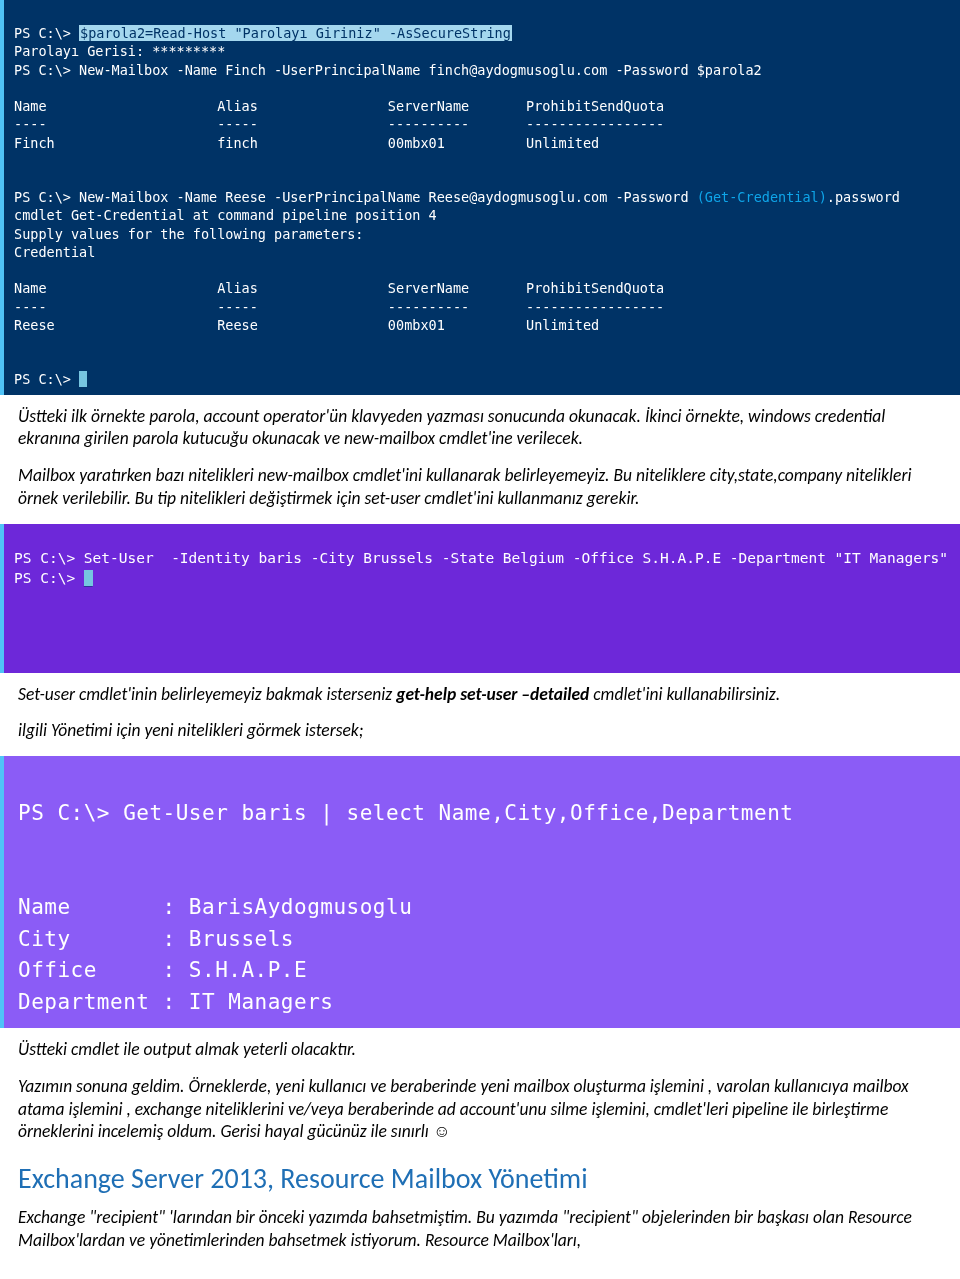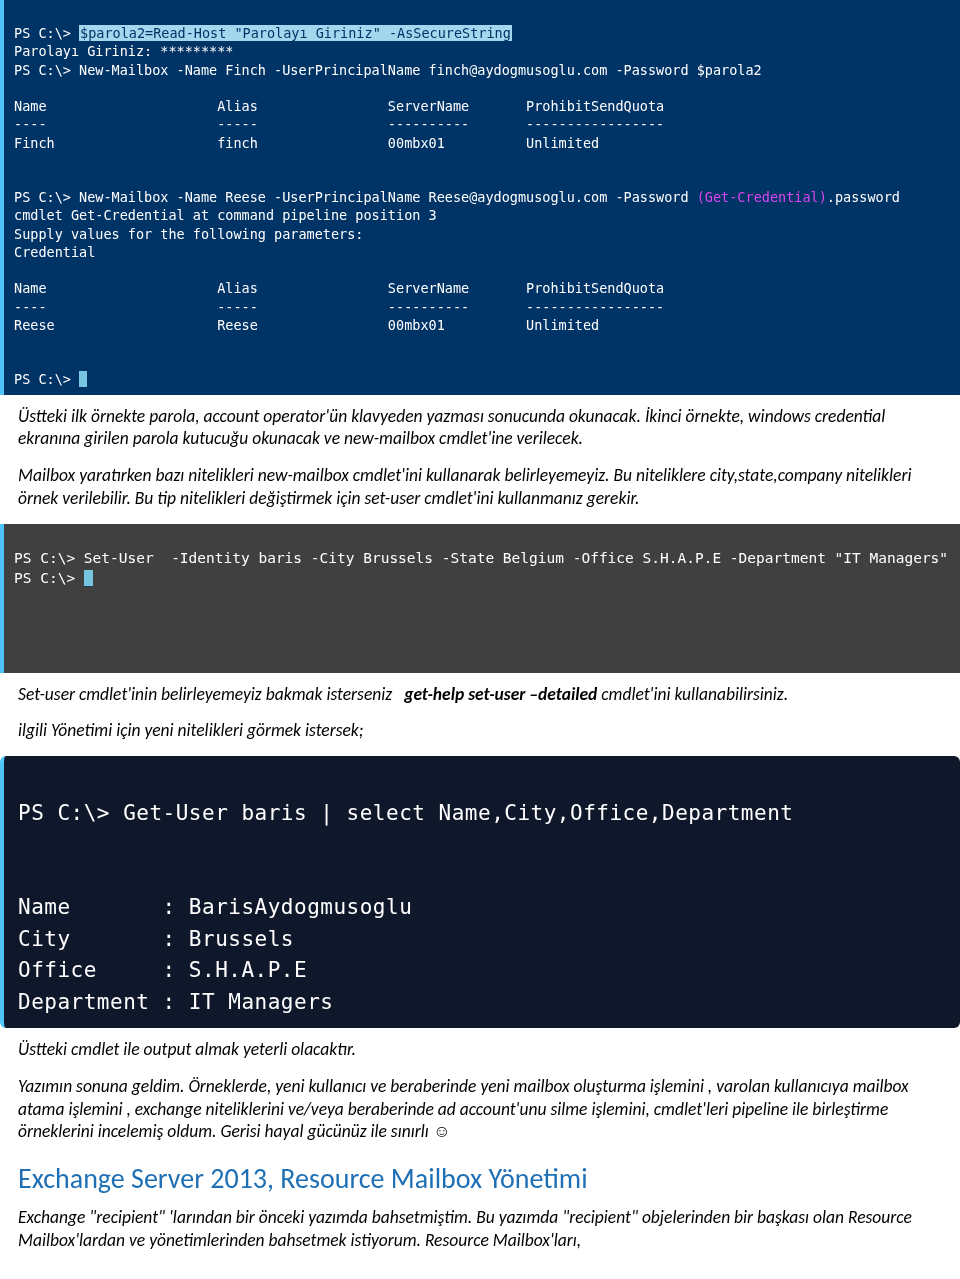--- a/index.html
+++ b/index.html
@@ -19,29 +19,28 @@
     line-height: 1.35;
     border-left: 4px solid #4FC3F7;
     margin: 0 0 6px 0;
   }
   .terminal-small {
     font-size: 13.5px;
     background: #003366;
   }
   .terminal-small2 {
     font-size: 14.5px;
-    background: #404040;
+    background: #6d28d9;
   }
   .terminal-large {
     font-size: 21px;
-    background: #0f172a;
+    background: #8b5cf6;
     letter-spacing: 0.5px;
     line-height: 1.5;
     padding: 10px 14px;
-    border-radius: 6px;
   }
   .highlight-cmd {
     background: #a4d7ee;
     color: #003366;
     padding: 0 1px;
   }
   .cursor-highlight {
     background: #76c5e0;
     color: #003366;
   }
@@ -53,41 +52,40 @@
     font-style: italic;
   }
   .heading {
     font-size: 28px;
     color: #1F6FB5;
     margin: 18px 14px 8px 18px;
     font-weight: 400;
   }
   .bold {
     font-weight: bold;
-    margin-left: 8px;
   }
   .tag-yellow {
-    color: #d946ef;
+    color: #0ea5e9;
   }
 </style>
 </head>
 <body>
 
 <div class="terminal terminal-small">
 <span>PS C:\&gt; </span><span class="highlight-cmd">$parola2=Read-Host "Parolayı Giriniz" -AsSecureString</span>
-<span>Parolayı Giriniz: *********</span>
+<span>Parolayı Gerisi: *********</span>
 <span>PS C:\&gt; New-Mailbox -Name Finch -UserPrincipalName finch@aydogmusoglu.com -Password $parola2</span>
 <span> </span>
 <span>Name                     Alias                ServerName       ProhibitSendQuota</span>
 <span>----                     -----                ----------       -----------------</span>
 <span>Finch                    finch                00mbx01          Unlimited</span>
 <span> </span>
 <span> </span>
 <span>PS C:\&gt; New-Mailbox -Name Reese -UserPrincipalName Reese@aydogmusoglu.com -Password </span><span class="tag-yellow">(Get-Credential)</span><span>.password</span>
-<span>cmdlet Get-Credential at command pipeline position 3</span>
+<span>cmdlet Get-Credential at command pipeline position 4</span>
 <span>Supply values for the following parameters:</span>
 <span>Credential</span>
 <span> </span>
 <span>Name                     Alias                ServerName       ProhibitSendQuota</span>
 <span>----                     -----                ----------       -----------------</span>
 <span>Reese                    Reese                00mbx01          Unlimited</span>
 <span> </span>
 <span> </span>
 <span>PS C:\&gt; </span><span class="cursor-highlight">_</span>
 </div>

